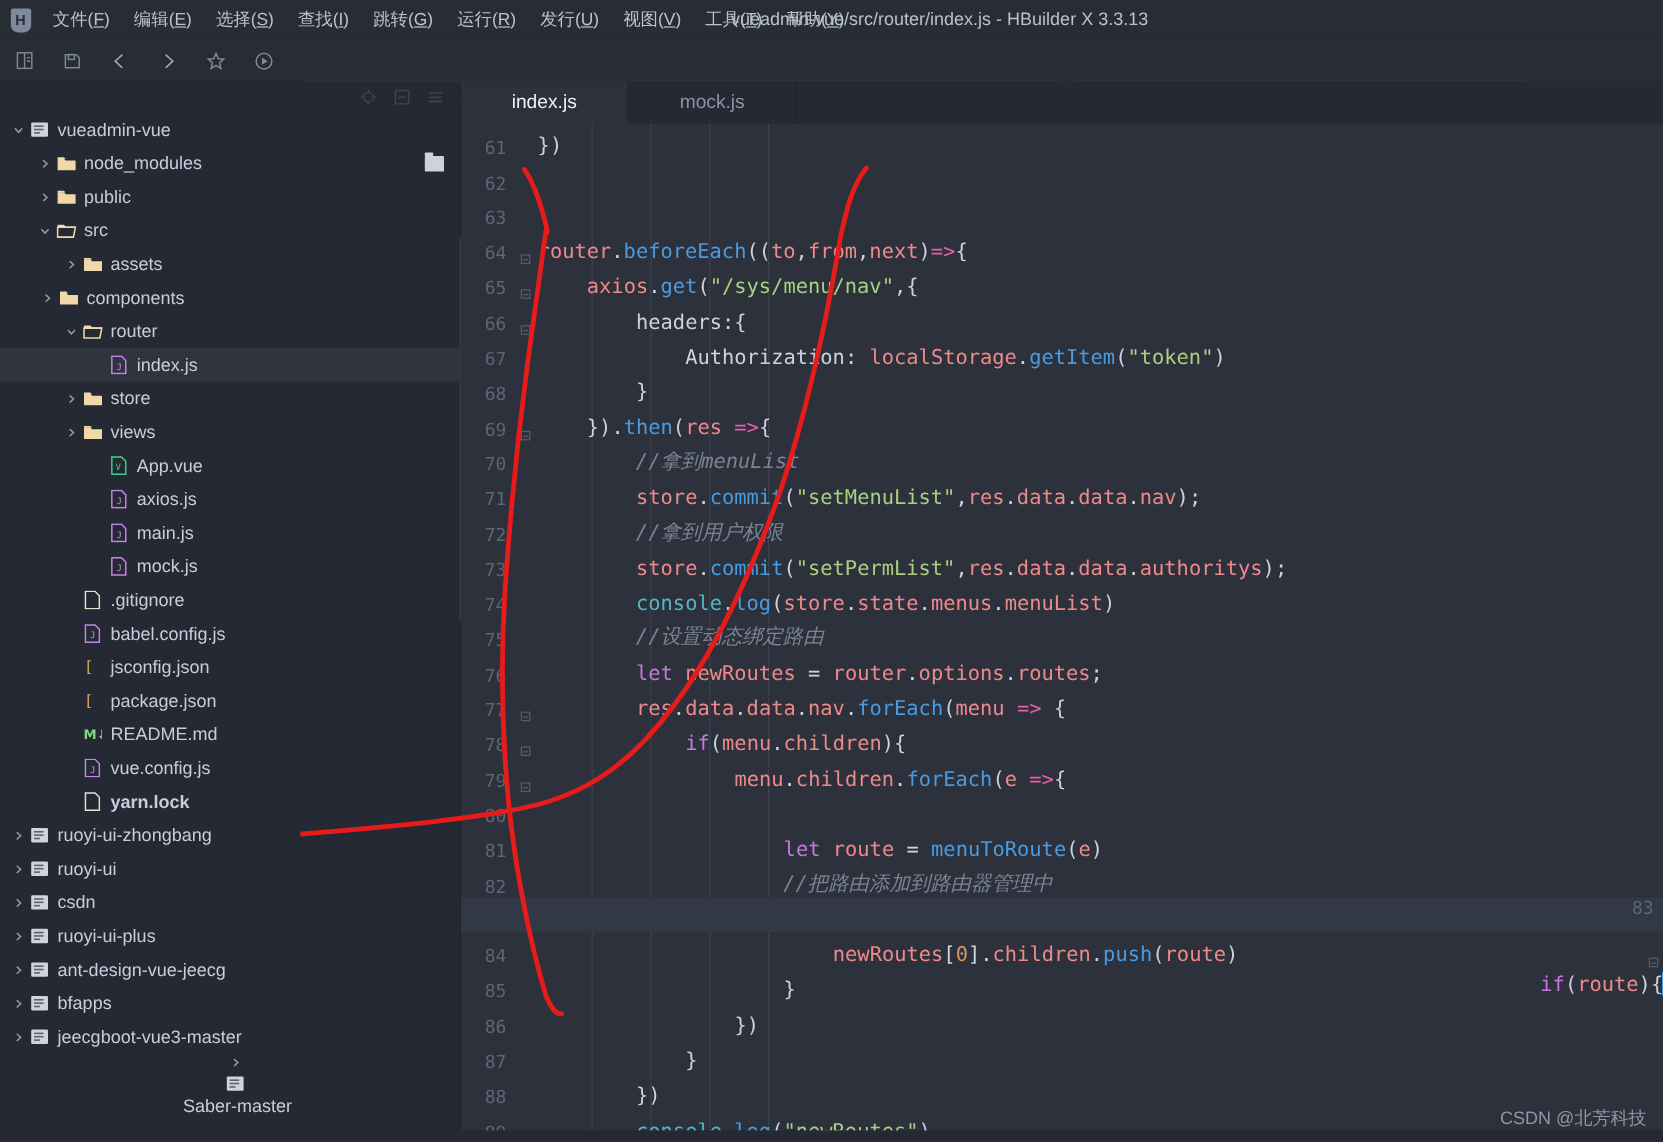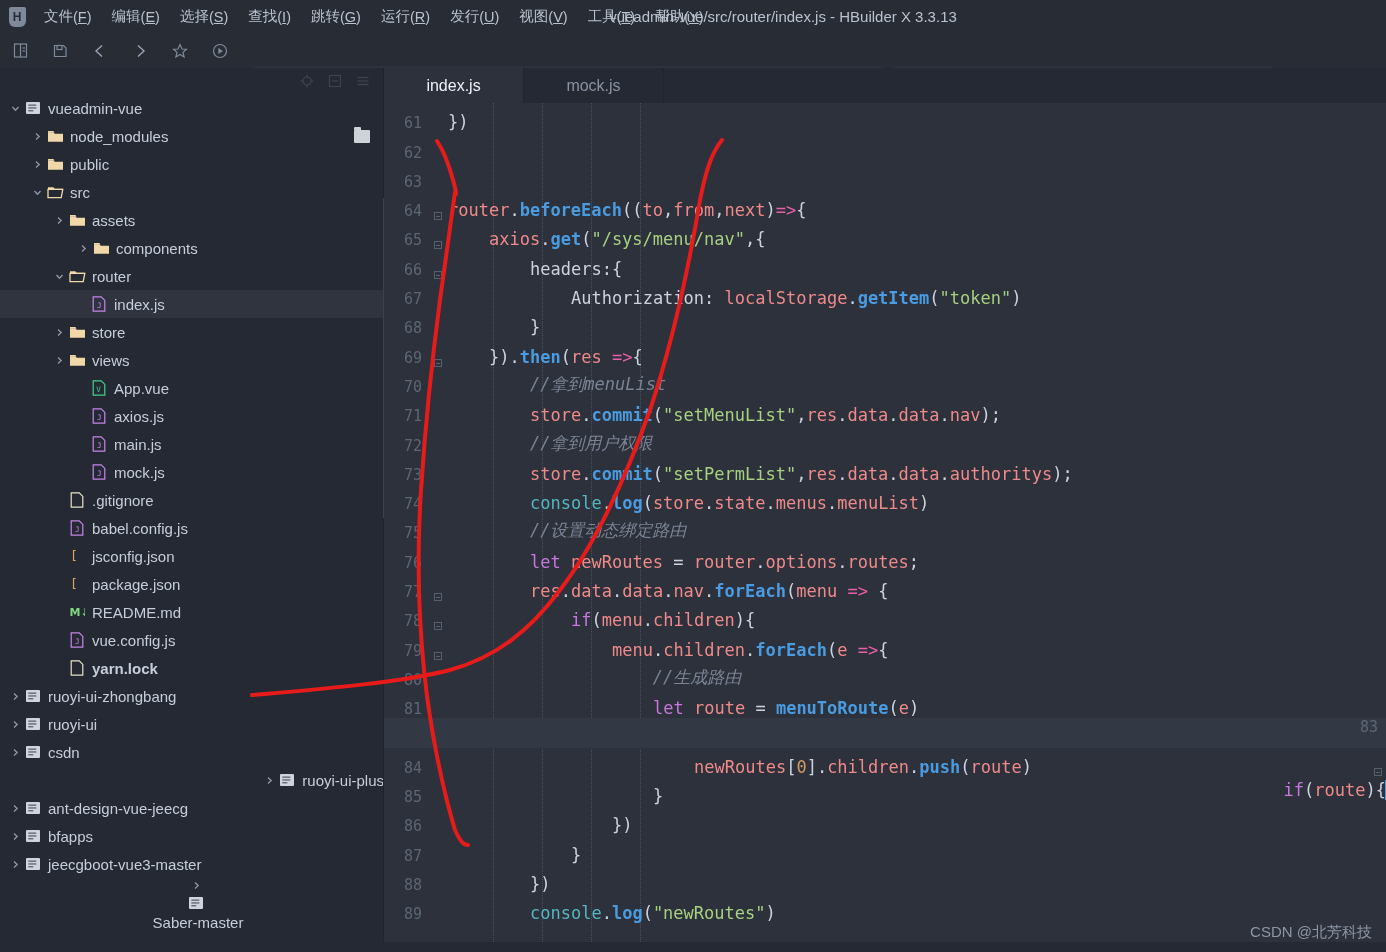--- a/index.html
+++ b/index.html
@@ -140,21 +140,21 @@
     position: relative;
   }
   .fold i:before {
     content:""; position:absolute; left:1px; top:3px; width:4px; height:1px; background:#565f6d;
   }
   .codetext { padding-left: 2px; letter-spacing: 0px; }
 
   
   .t-def  { color: #cdd3de; }
   .t-obj  { color: #ef8a8a; }
-  .t-fn   { color: #4a9be0; font-weight: bold; }
+  .t-fn   { color: #4a9be0; }
   .t-str  { color: #a8d081; }
   .t-kw   { color: #c678dd; }
   .t-op   { color: #e85faa; }
   .t-cmt  { color: #7b8494; font-style: italic; }
   .t-teal { color: #56b6c2; }
   .t-num  { color: #d19a66; }
   .t-pun  { color: #cdd3de; }
 
   .cursor {
     display: inline-block; width: 2px; height: 20px; background: #4a9be0;
@@ -376,21 +376,21 @@
             </svg>
           </span>
           <span class="ic">
             <svg width="17" height="14" viewBox="0 0 17 14">
               <path d="M1 3.2h5.3l1.4 1.6H16v8H1z" fill="#f0d8a8"></path>
               <path d="M1 2h5.3l1.3 1.5H1z" fill="#f0d8a8"></path>
             </svg>
           </span>
           <span class="lbl">assets</span>
         </div>
-        <div class="row" style="padding-left: 76px;">
+        <div class="row" style="padding-left: 32px;">
           <span class="arrow">
             <svg width="9" height="9" viewBox="0 0 9 9" fill="none" stroke="#8e99a9" stroke-width="1.3">
               <polyline points="3,1.5 6.2,4.5 3,7.5"></polyline>
             </svg>
           </span>
           <span class="ic">
             <svg width="17" height="14" viewBox="0 0 17 14">
               <path d="M1 3.2h5.3l1.4 1.6H16v8H1z" fill="#f0d8a8"></path>
               <path d="M1 2h5.3l1.3 1.5H1z" fill="#f0d8a8"></path>
             </svg>
@@ -595,21 +595,21 @@
           <span class="ic">
             <svg width="16" height="14" viewBox="0 0 16 14">
               <rect x="1" y="1" width="14" height="12" rx="1" fill="#cfd4dc"></rect>
               <rect x="3.3" y="3.5" width="8" height="1.3" fill="#5a6070"></rect>
               <rect x="3.3" y="6.3" width="8" height="1.3" fill="#5a6070"></rect>
               <rect x="3.3" y="9.1" width="5" height="1.3" fill="#5a6070"></rect>
             </svg>
           </span>
           <span class="lbl">csdn</span>
         </div>
-        <div class="row" style="padding-left: 8px; justify-content: flex-end;">
+        <div class="row" style="padding-left: 8px;">
           <span class="arrow">
             <svg width="9" height="9" viewBox="0 0 9 9" fill="none" stroke="#8e99a9" stroke-width="1.3">
               <polyline points="3,1.5 6.2,4.5 3,7.5"></polyline>
             </svg>
           </span>
           <span class="ic">
             <svg width="16" height="14" viewBox="0 0 16 14">
               <rect x="1" y="1" width="14" height="12" rx="1" fill="#cfd4dc"></rect>
               <rect x="3.3" y="3.5" width="8" height="1.3" fill="#5a6070"></rect>
               <rect x="3.3" y="6.3" width="8" height="1.3" fill="#5a6070"></rect>
@@ -715,22 +715,23 @@
           <div class="code-line"><span class="gutter">70</span><span class="fold"></span><span class="codetext">        <span class="t-cmt">//拿到menuList</span></span></div>
           <div class="code-line"><span class="gutter">71</span><span class="fold"></span><span class="codetext"><span class="t-pun"> </span><span class="t-pun"> </span><span class="t-pun"> </span><span class="t-pun"> </span><span class="t-pun"> </span><span class="t-pun"> </span><span class="t-pun"> </span><span class="t-pun"> </span><span class="t-obj">store</span><span class="t-pun">.</span><span class="t-fn">commit</span><span class="t-pun">(</span><span class="t-str">"setMenuList"</span><span class="t-pun">,</span><span class="t-obj">res</span><span class="t-pun">.</span><span class="t-obj">data</span><span class="t-pun">.</span><span class="t-obj">data</span><span class="t-pun">.</span><span class="t-obj">nav</span><span class="t-pun">)</span><span class="t-pun">;</span></span></div>
           <div class="code-line"><span class="gutter">72</span><span class="fold"></span><span class="codetext">        <span class="t-cmt">//拿到用户权限</span></span></div>
           <div class="code-line"><span class="gutter">73</span><span class="fold"></span><span class="codetext"><span class="t-pun"> </span><span class="t-pun"> </span><span class="t-pun"> </span><span class="t-pun"> </span><span class="t-pun"> </span><span class="t-pun"> </span><span class="t-pun"> </span><span class="t-pun"> </span><span class="t-obj">store</span><span class="t-pun">.</span><span class="t-fn">commit</span><span class="t-pun">(</span><span class="t-str">"setPermList"</span><span class="t-pun">,</span><span class="t-obj">res</span><span class="t-pun">.</span><span class="t-obj">data</span><span class="t-pun">.</span><span class="t-obj">data</span><span class="t-pun">.</span><span class="t-obj">authoritys</span><span class="t-pun">)</span><span class="t-pun">;</span></span></div>
           <div class="code-line"><span class="gutter">74</span><span class="fold"></span><span class="codetext"><span class="t-pun"> </span><span class="t-pun"> </span><span class="t-pun"> </span><span class="t-pun"> </span><span class="t-pun"> </span><span class="t-pun"> </span><span class="t-pun"> </span><span class="t-pun"> </span><span class="t-teal">console</span><span class="t-pun">.</span><span class="t-fn">log</span><span class="t-pun">(</span><span class="t-obj">store</span><span class="t-pun">.</span><span class="t-obj">state</span><span class="t-pun">.</span><span class="t-obj">menus</span><span class="t-pun">.</span><span class="t-obj">menuList</span><span class="t-pun">)</span></span></div>
           <div class="code-line"><span class="gutter">75</span><span class="fold"></span><span class="codetext">        <span class="t-cmt">//设置动态绑定路由</span></span></div>
           <div class="code-line"><span class="gutter">76</span><span class="fold"></span><span class="codetext"><span class="t-pun"> </span><span class="t-pun"> </span><span class="t-pun"> </span><span class="t-pun"> </span><span class="t-pun"> </span><span class="t-pun"> </span><span class="t-pun"> </span><span class="t-pun"> </span><span class="t-kw">let</span><span class="t-pun"> </span><span class="t-obj">newRoutes</span><span class="t-pun"> </span><span class="t-def">=</span><span class="t-pun"> </span><span class="t-obj">router</span><span class="t-pun">.</span><span class="t-obj">options</span><span class="t-pun">.</span><span class="t-obj">routes</span><span class="t-pun">;</span></span></div>
           <div class="code-line"><span class="gutter">77</span><span class="fold"><i></i></span><span class="codetext"><span class="t-pun"> </span><span class="t-pun"> </span><span class="t-pun"> </span><span class="t-pun"> </span><span class="t-pun"> </span><span class="t-pun"> </span><span class="t-pun"> </span><span class="t-pun"> </span><span class="t-obj">res</span><span class="t-pun">.</span><span class="t-obj">data</span><span class="t-pun">.</span><span class="t-obj">data</span><span class="t-pun">.</span><span class="t-obj">nav</span><span class="t-pun">.</span><span class="t-fn">forEach</span><span class="t-pun">(</span><span class="t-obj">menu</span><span class="t-pun"> </span><span class="t-op">=&gt;</span><span class="t-pun"> </span><span class="t-pun">{</span></span></div>
           <div class="code-line"><span class="gutter">78</span><span class="fold"><i></i></span><span class="codetext"><span class="t-pun"> </span><span class="t-pun"> </span><span class="t-pun"> </span><span class="t-pun"> </span><span class="t-pun"> </span><span class="t-pun"> </span><span class="t-pun"> </span><span class="t-pun"> </span><span class="t-pun"> </span><span class="t-pun"> </span><span class="t-pun"> </span><span class="t-pun"> </span><span class="t-kw">if</span><span class="t-pun">(</span><span class="t-obj">menu</span><span class="t-pun">.</span><span class="t-obj">children</span><span class="t-pun">)</span><span class="t-pun">{</span></span></div>
           <div class="code-line"><span class="gutter">79</span><span class="fold"><i></i></span><span class="codetext"><span class="t-pun"> </span><span class="t-pun"> </span><span class="t-pun"> </span><span class="t-pun"> </span><span class="t-pun"> </span><span class="t-pun"> </span><span class="t-pun"> </span><span class="t-pun"> </span><span class="t-pun"> </span><span class="t-pun"> </span><span class="t-pun"> </span><span class="t-pun"> </span><span class="t-pun"> </span><span class="t-pun"> </span><span class="t-pun"> </span><span class="t-pun"> </span><span class="t-obj">menu</span><span class="t-pun">.</span><span class="t-obj">children</span><span class="t-pun">.</span><span class="t-fn">forEach</span><span class="t-pun">(</span><span class="t-obj">e</span><span class="t-pun"> </span><span class="t-op">=&gt;</span><span class="t-pun">{</span></span></div>
-          <div class="code-line"><span class="gutter">80</span><span class="fold"></span><span class="codetext">                    <span class="t-cmt">//生成路由</span></span></div>
+          <div class="code-line"><span class="gutter">80</span><span class="fold"></span></div>
           <div class="code-line"><span class="gutter">81</span><span class="fold"></span><span class="codetext"><span class="t-pun"> </span><span class="t-pun"> </span><span class="t-pun"> </span><span class="t-pun"> </span><span class="t-pun"> </span><span class="t-pun"> </span><span class="t-pun"> </span><span class="t-pun"> </span><span class="t-pun"> </span><span class="t-pun"> </span><span class="t-pun"> </span><span class="t-pun"> </span><span class="t-pun"> </span><span class="t-pun"> </span><span class="t-pun"> </span><span class="t-pun"> </span><span class="t-pun"> </span><span class="t-pun"> </span><span class="t-pun"> </span><span class="t-pun"> </span><span class="t-kw">let</span><span class="t-pun"> </span><span class="t-obj">route</span><span class="t-pun"> </span><span class="t-def">=</span><span class="t-pun"> </span><span class="t-fn">menuToRoute</span><span class="t-pun">(</span><span class="t-obj">e</span><span class="t-pun">)</span></span></div>
+          <div class="code-line"><span class="gutter">82</span><span class="fold"></span><span class="codetext">                    <span class="t-cmt">//把路由添加到路由器管理中</span></span></div>
           <div class="code-line hl"><span class="gutter">83</span><span class="fold"><i></i></span><span class="codetext"><span class="t-pun"> </span><span class="t-pun"> </span><span class="t-pun"> </span><span class="t-pun"> </span><span class="t-pun"> </span><span class="t-pun"> </span><span class="t-pun"> </span><span class="t-pun"> </span><span class="t-pun"> </span><span class="t-pun"> </span><span class="t-pun"> </span><span class="t-pun"> </span><span class="t-pun"> </span><span class="t-pun"> </span><span class="t-pun"> </span><span class="t-pun"> </span><span class="t-pun"> </span><span class="t-pun"> </span><span class="t-pun"> </span><span class="t-pun"> </span><span class="t-kw">if</span><span class="t-pun">(</span><span class="t-obj">route</span><span class="t-pun">)</span><span class="t-pun">{</span><span class="cursor"></span></span></div>
           <div class="code-line"><span class="gutter">84</span><span class="fold"></span><span class="codetext"><span class="t-pun"> </span><span class="t-pun"> </span><span class="t-pun"> </span><span class="t-pun"> </span><span class="t-pun"> </span><span class="t-pun"> </span><span class="t-pun"> </span><span class="t-pun"> </span><span class="t-pun"> </span><span class="t-pun"> </span><span class="t-pun"> </span><span class="t-pun"> </span><span class="t-pun"> </span><span class="t-pun"> </span><span class="t-pun"> </span><span class="t-pun"> </span><span class="t-pun"> </span><span class="t-pun"> </span><span class="t-pun"> </span><span class="t-pun"> </span><span class="t-pun"> </span><span class="t-pun"> </span><span class="t-pun"> </span><span class="t-pun"> </span><span class="t-obj">newRoutes</span><span class="t-pun">[</span><span class="t-num">0</span><span class="t-pun">]</span><span class="t-pun">.</span><span class="t-obj">children</span><span class="t-pun">.</span><span class="t-fn">push</span><span class="t-pun">(</span><span class="t-obj">route</span><span class="t-pun">)</span></span></div>
           <div class="code-line"><span class="gutter">85</span><span class="fold"></span><span class="codetext"><span class="t-pun"> </span><span class="t-pun"> </span><span class="t-pun"> </span><span class="t-pun"> </span><span class="t-pun"> </span><span class="t-pun"> </span><span class="t-pun"> </span><span class="t-pun"> </span><span class="t-pun"> </span><span class="t-pun"> </span><span class="t-pun"> </span><span class="t-pun"> </span><span class="t-pun"> </span><span class="t-pun"> </span><span class="t-pun"> </span><span class="t-pun"> </span><span class="t-pun"> </span><span class="t-pun"> </span><span class="t-pun"> </span><span class="t-pun"> </span><span class="t-pun">}</span></span></div>
           <div class="code-line"><span class="gutter">86</span><span class="fold"></span><span class="codetext"><span class="t-pun"> </span><span class="t-pun"> </span><span class="t-pun"> </span><span class="t-pun"> </span><span class="t-pun"> </span><span class="t-pun"> </span><span class="t-pun"> </span><span class="t-pun"> </span><span class="t-pun"> </span><span class="t-pun"> </span><span class="t-pun"> </span><span class="t-pun"> </span><span class="t-pun"> </span><span class="t-pun"> </span><span class="t-pun"> </span><span class="t-pun"> </span><span class="t-pun">}</span><span class="t-pun">)</span></span></div>
           <div class="code-line"><span class="gutter">87</span><span class="fold"></span><span class="codetext"><span class="t-pun"> </span><span class="t-pun"> </span><span class="t-pun"> </span><span class="t-pun"> </span><span class="t-pun"> </span><span class="t-pun"> </span><span class="t-pun"> </span><span class="t-pun"> </span><span class="t-pun"> </span><span class="t-pun"> </span><span class="t-pun"> </span><span class="t-pun"> </span><span class="t-pun">}</span></span></div>
           <div class="code-line"><span class="gutter">88</span><span class="fold"></span><span class="codetext"><span class="t-pun"> </span><span class="t-pun"> </span><span class="t-pun"> </span><span class="t-pun"> </span><span class="t-pun"> </span><span class="t-pun"> </span><span class="t-pun"> </span><span class="t-pun"> </span><span class="t-pun">}</span><span class="t-pun">)</span></span></div>
           <div class="code-line"><span class="gutter">89</span><span class="fold"></span><span class="codetext"><span class="t-pun"> </span><span class="t-pun"> </span><span class="t-pun"> </span><span class="t-pun"> </span><span class="t-pun"> </span><span class="t-pun"> </span><span class="t-pun"> </span><span class="t-pun"> </span><span class="t-teal">console</span><span class="t-pun">.</span><span class="t-fn">log</span><span class="t-pun">(</span><span class="t-str">"newRoutes"</span><span class="t-pun">)</span></span></div>
         </div>
     </div>
   </div>

